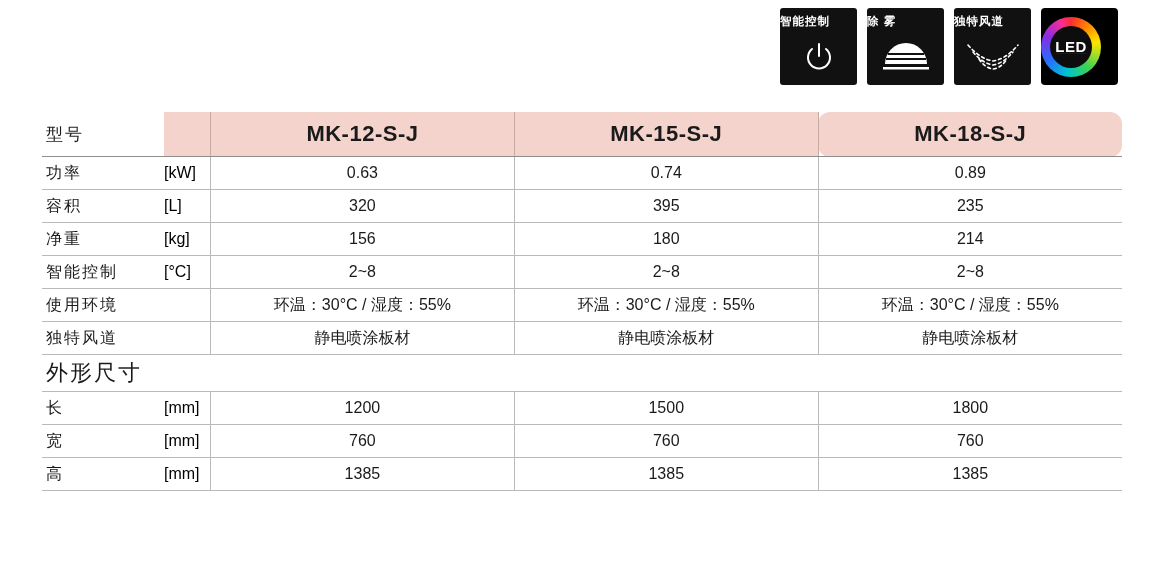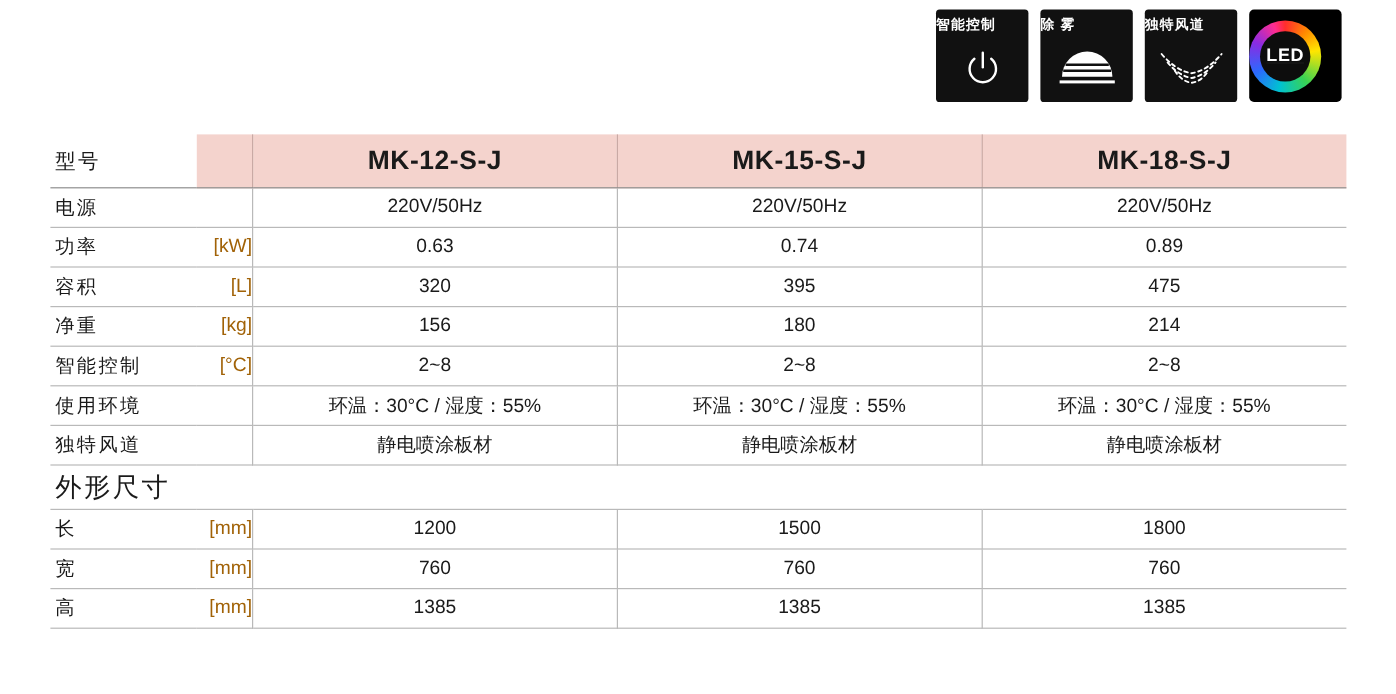--- a/index.html
+++ b/index.html
@@ -107,44 +107,44 @@
     vertical-align: middle;
   }
   .c-name {
     width: 118px;
     padding-left: 4px !important;
     font-size: 17px;
     letter-spacing: 2px;
   }
   .c-unit {
     width: 46px;
-    text-align: right;
+    text-align: left;
     font-size: 11.5px;
-    color: #a16207;
+    color: #000000;
     border-right: 1px solid #b9b9b9;
   }
   .c-val {
     text-align: center;
     font-size: 17px;
     border-right: 1px solid #b9b9b9;
   }
   .c-val.last { border-right: none; }
 
   tr.head td {
     height: 44px;
     border-bottom: 1px solid #8e8e8e;
   }
   tr.head .c-val {
     background: #f4d3cd;
     font-size: 22px;
     font-weight: bold;
     letter-spacing: 0.5px;
     border-right: 1px solid #c9a9a4;
   }
-  tr.head .c-val.last { border-right: none; }
+  tr.head .c-val.last { border-right: none; border-radius: 12px; }
   tr.head .c-unit {
     background: #f4d3cd;
     border-right: 1px solid #c9a9a4;
   }
   tr.head .c-name { font-size: 17px; }
 
   tr.section td {
     height: 36px;
     font-size: 22px;
     letter-spacing: 2px;
@@ -208,42 +208,35 @@
   <table class="spec">
     <tbody>
       <tr class="head">
         <td class="c-name">型号</td>
         <td class="c-unit"></td>
         <td class="c-val">MK-12-S-J</td>
         <td class="c-val">MK-15-S-J</td>
         <td class="c-val last">MK-18-S-J</td>
       </tr>
 
-      <tr>
-        <td class="c-name">电源</td>
-        <td class="c-unit"></td>
-        <td class="c-val">220V/50Hz</td>
-        <td class="c-val">220V/50Hz</td>
-        <td class="c-val last">220V/50Hz</td>
-      </tr>
 
       <tr>
         <td class="c-name">功率</td>
         <td class="c-unit">[kW]</td>
         <td class="c-val">0.63</td>
         <td class="c-val">0.74</td>
         <td class="c-val last">0.89</td>
       </tr>
 
       <tr>
         <td class="c-name">容积</td>
         <td class="c-unit">[L]</td>
         <td class="c-val">320</td>
         <td class="c-val">395</td>
-        <td class="c-val last">475</td>
+        <td class="c-val last">235</td>
       </tr>
 
       <tr>
         <td class="c-name">净重</td>
         <td class="c-unit">[kg]</td>
         <td class="c-val">156</td>
         <td class="c-val">180</td>
         <td class="c-val last">214</td>
       </tr>
 

